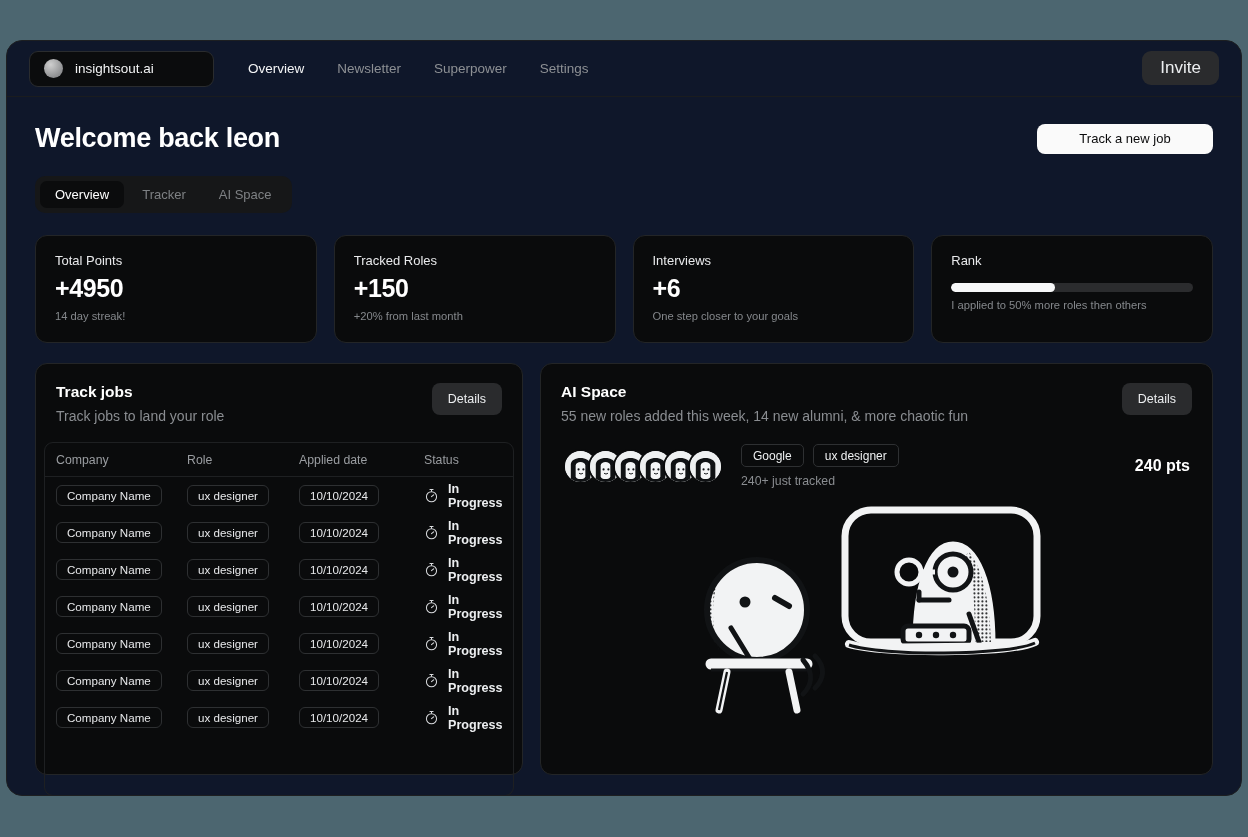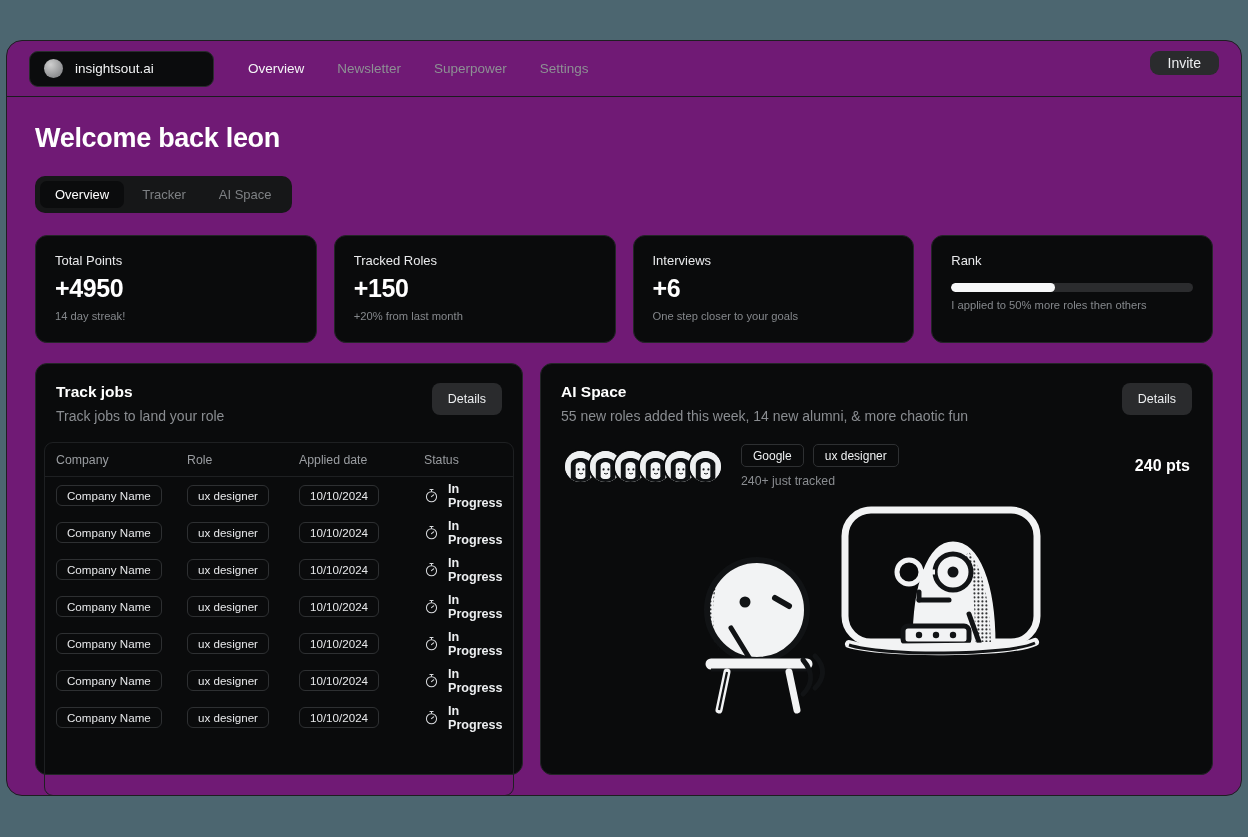--- a/index.html
+++ b/index.html
@@ -6,21 +6,21 @@
   html, body {
     width: 1248px; height: 837px;
     background: #4c6670;
     font-family: "Liberation Sans", sans-serif;
     overflow: hidden;
   }
   .window {
     position: absolute;
     left: 6px; top: 40px;
     width: 1236px; height: 756px;
-    background: #701a75;
+    background: #0f172a;
     border-radius: 16px;
     border: 1px solid #1d1f21;
     overflow: hidden;
   }
 
   
   .navbar {
     height: 56px;
     display: flex; align-items: center;
     padding: 0 22px;
@@ -39,24 +39,24 @@
     width: 19px; height: 19px; border-radius: 50%;
     background: radial-gradient(circle at 35% 30%, #cfcfcf, #8f9092 70%, #7d7e80);
     flex: none;
   }
   .brand-name { font-size: 13.5px; color: #f2f3f4; }
   .nav-links { display: flex; align-items: center; gap: 33px; margin-left: 34px; }
   .nav-link { font-size: 13.5px; color: #8d9094; cursor: pointer; }
   .nav-link.active { color: #f4f5f6; }
   .invite-btn {
     position: absolute; right: 22px; top: 10px;
-    height: 24px; padding: 0 18px;
+    height: 34px; padding: 0 18px;
     display: flex; align-items: center; justify-content: center;
     background: #2a2b2d; color: #eceef0;
-    font-size: 14px; border-radius: 9px;
+    font-size: 17px; border-radius: 9px;
     border: none; cursor: pointer;
     font-family: inherit;
   }
 
   
   .page { padding: 26px 28px 0 28px; }
 
   .headrow { display: flex; align-items: center; justify-content: space-between; }
   .welcome { font-size: 27px; font-weight: bold; color: #ffffff; letter-spacing: -0.3px; }
   .head-right { display: flex; align-items: center; gap: 15px; }
@@ -209,20 +209,21 @@
       <div class="nav-link">Settings</div>
     </div>
     <button class="invite-btn">Invite</button>
   </div>
 
   <div class="page">
 
     <div class="headrow">
       <div class="welcome">Welcome back leon</div>
       <div class="head-right">
+        <button class="track-btn">Track a new job</button>
       </div>
     </div>
 
     <div class="tabs">
       <div class="tab active">Overview</div>
       <div class="tab">Tracker</div>
       <div class="tab">AI Space</div>
     </div>
 
     

